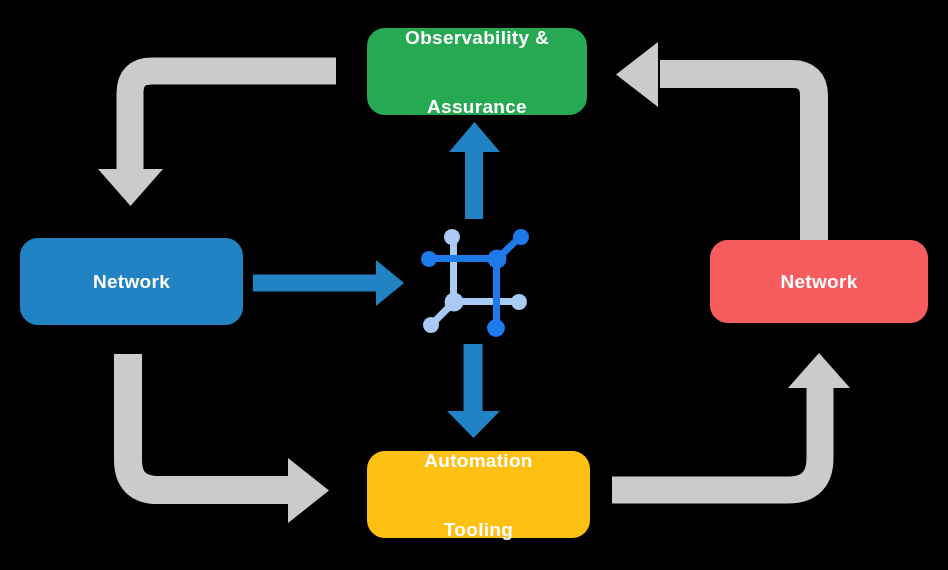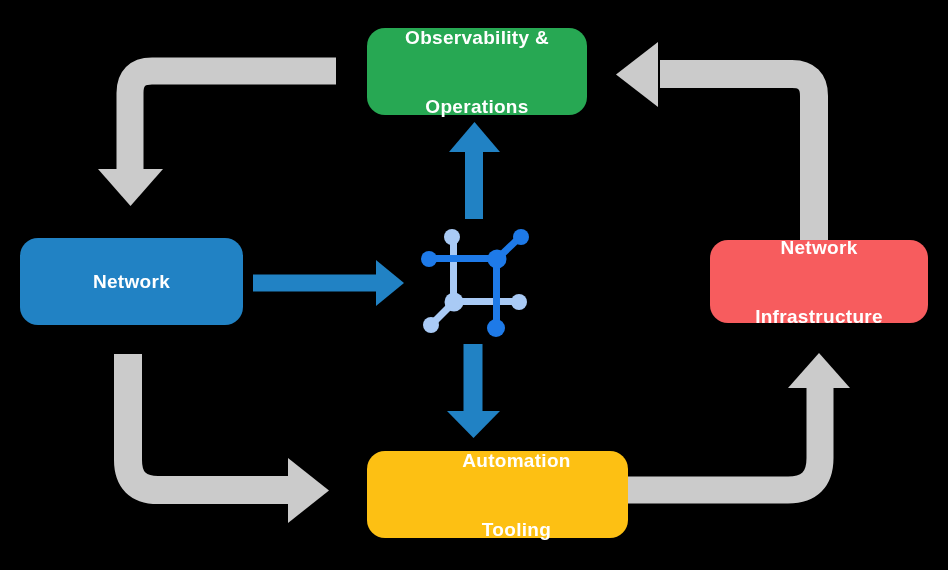--- a/index.html
+++ b/index.html
@@ -23,21 +23,21 @@
     border-radius: 18px;
     color: var(--text, #fff);
     font-size: 19px; font-weight: bold;
     line-height: 27px; letter-spacing: 0.3px;
     text-align: center;
     gap: 42px;
   }
   .node-observability { left: 367px; top: 28px;  width: 220px; height: 87px; background: var(--green); }
   .node-operations    { left: 20px;  top: 238px; width: 223px; height: 87px; background: var(--blue); }
   .node-infrastructure{ left: 710px; top: 240px; width: 218px; height: 83px; background: var(--red); }
-  .node-automation    { left: 367px; top: 451px; width: 223px; height: 87px; background: var(--yellow); padding-left: 38px; }
+  .node-automation    { left: 367px; top: 451px; width: 223px; height: 87px; background: var(--yellow); }
 
   .cycle-stroke { stroke: var(--gray); fill: none; }
   .cycle-fill   { fill: var(--gray); }
   .flow-stroke  { stroke: var(--blue); fill: none; }
   .flow-fill    { fill: var(--blue); }
   .icon-dark-stroke  { stroke: var(--icon_blue_dark); fill: none; }
   .icon-dark-fill    { fill: var(--icon_blue_dark); }
   .icon-light-stroke { stroke: var(--icon_blue_light); fill: none; }
   .icon-light-fill   { fill: var(--icon_blue_light); }
 </style>
@@ -98,30 +98,29 @@
       <path class="icon-dark-stroke" stroke-width="7" d="M 496.5 259 L 496.5 324"></path>
       <circle class="icon-dark-fill" cx="496" cy="328" r="9"></circle>
       <path class="icon-dark-stroke" stroke-width="7" d="M 497 259 L 518 239"></path>
       <circle class="icon-dark-fill" cx="521" cy="237" r="8"></circle>
       <circle class="icon-dark-fill" cx="497" cy="259" r="9.5"></circle>
     </g>
   </svg>
 
   <div class="node-box node-observability">
     <span>Observability &amp;</span>
-    <span>Operations</span>
+    <span>Assurance</span>
   </div>
 
   <div class="node-box node-operations">
     <span>Network</span>
   </div>
 
   <div class="node-box node-infrastructure">
     <span>Network</span>
-    <span>Infrastructure</span>
   </div>
 
   <div class="node-box node-automation">
     <span>Automation</span>
     <span>Tooling</span>
   </div>
 
 </div>
 
 </body></html>

